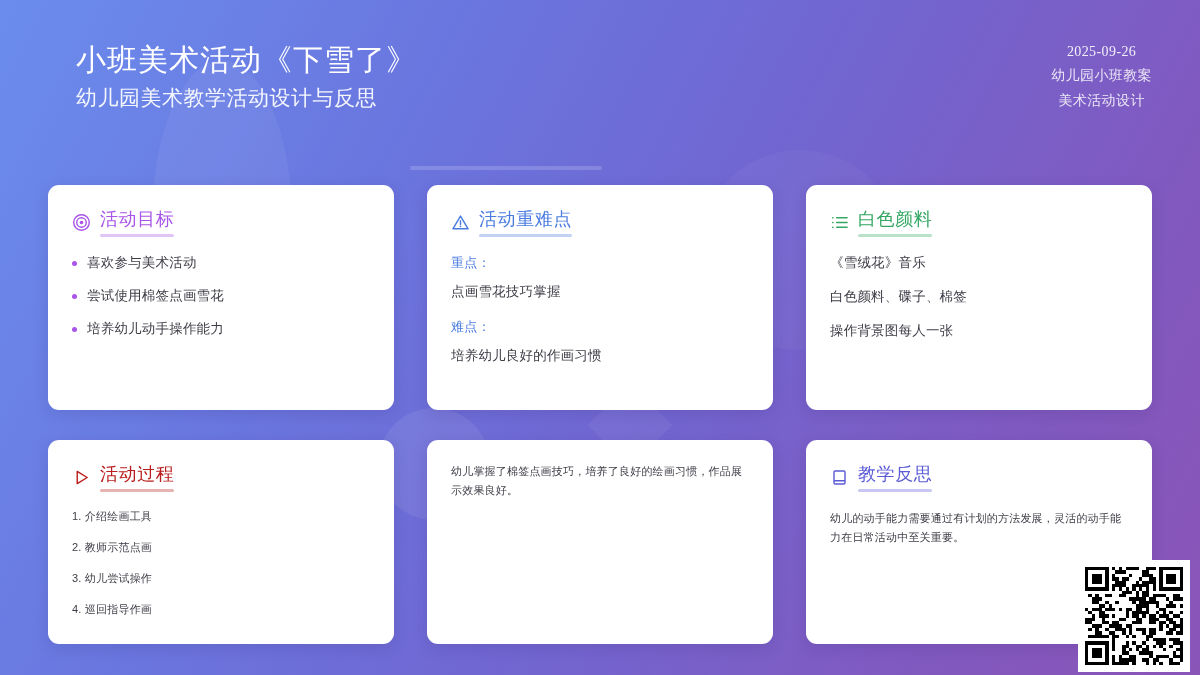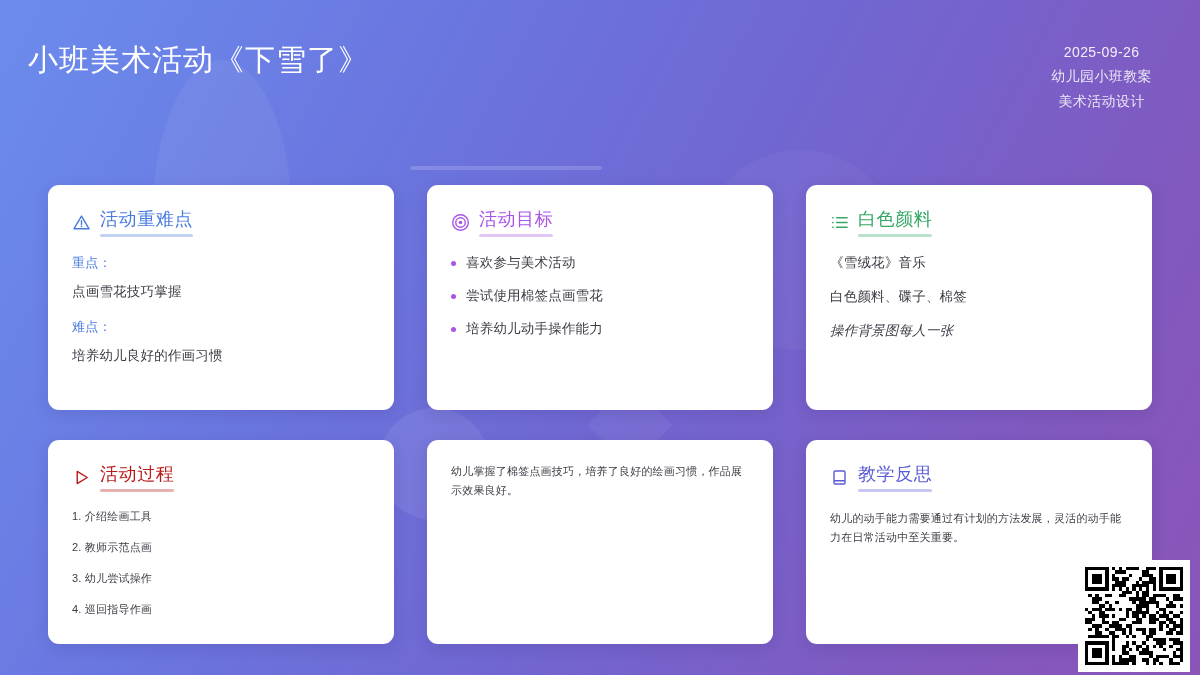--- a/index.html
+++ b/index.html
@@ -39,22 +39,22 @@
   }
   .deco-bar {
     left:410px; top:166px; width:192px; height:4px;
     border-radius:2px;
     background:rgba(255,255,255,.17);
   }
 
   
   .header {
     position:absolute; left:0; top:0; width:1200px; height:160px;
-    padding:40px 48px 0 28px;
-    display:flex; justify-content:space-between; align-items:flex-start;
+    padding:40px 48px 0 76px;
+    display:flex; justify-content:space-between; align-items:flex-start;font-family:Liberation Serif, serif;
   }
   .title-block { color:#fff; }
   .slide-title {
     font-size:30px; font-weight:400; letter-spacing:1px;
     line-height:1.32; color:#ffffff;
   }
   .slide-subtitle {
     margin-top:4px;
     font-size:21px; font-weight:400; letter-spacing:.5px;
     line-height:1.4; color:rgba(255,255,255,.93);
@@ -128,21 +128,21 @@
     font-size:13px; color:#4a7ce0; margin-bottom:11px; letter-spacing:.3px;
   }
   .kv-value {
     font-size:13.5px; color:#3c3c46; margin-bottom:17px; letter-spacing:.2px;
   }
   .kv-value:last-child { margin-bottom:0; }
 
   .plain-lines p {
     font-size:13.5px; color:#3c3c46; margin-bottom:16px; letter-spacing:.2px;
   }
-  .plain-lines p:last-child { margin-bottom:12px;font-style:italic; }
+  .plain-lines p:last-child { margin-bottom:12px; }
 
   ol.steps { list-style:none; counter-reset:st; }
   ol.steps li {
     counter-increment:st;
     font-size:11px; color:#3c3c46; margin-bottom:16px;
     letter-spacing:.2px;
   }
   ol.steps li:last-child { margin-bottom:12px; }
   ol.steps li::before { content:counter(st) ". "; }
 
@@ -164,65 +164,66 @@
 
   <div class="deco deco-circle-1"></div>
   <div class="deco deco-circle-3"></div>
   <div class="deco deco-diamond"></div>
   <div class="deco deco-circle-2"></div>
   <div class="deco deco-bar"></div>
 
   <div class="header">
     <div class="title-block">
       <div class="slide-title">小班美术活动《下雪了》</div>
+      <div class="slide-subtitle">幼儿园美术教学活动设计与反思</div>
     </div>
     <div class="meta-block">
       <div class="meta-date">2025-09-26</div>
       <div>幼儿园小班教案</div>
       <div>美术活动设计</div>
     </div>
   </div>
 
   <div class="grid">
+
+    <div class="card">
+      <div class="card-head">
+        <span class="card-icon t-purple">
+          <svg width="19" height="19" viewBox="0 0 20 20" fill="none" stroke="currentColor" stroke-width="1.5">
+            <circle cx="10" cy="10" r="8.2"></circle>
+              <circle cx="10" cy="10" r="5"></circle>
+              <circle cx="10" cy="10" r="1.9" fill="currentColor" stroke="none"></circle>
+          </svg>
+        </span>
+        <span class="card-title t-purple">活动目标</span>
+      </div>
+      <ul class="bullets">
+        <li>喜欢参与美术活动</li>
+        <li>尝试使用棉签点画雪花</li>
+        <li>培养幼儿动手操作能力</li>
+      </ul>
+    </div>
 
     <div class="card">
       <div class="card-head">
         <span class="card-icon t-blue">
           <svg width="19" height="19" viewBox="0 0 20 20" fill="none" stroke="currentColor" stroke-width="1.5" stroke-linejoin="round">
             <path d="M10 3.2 L18 16.6 H2 Z"></path>
             <path d="M10 8.2 V12" stroke-linecap="round"></path>
             <circle cx="10" cy="14.1" r=".85" fill="currentColor" stroke="none"></circle>
           </svg>
         </span>
         <span class="card-title t-blue">活动重难点</span>
       </div>
       <div>
         <div class="kv-label">重点：</div>
         <div class="kv-value">点画雪花技巧掌握</div>
         <div class="kv-label">难点：</div>
         <div class="kv-value">培养幼儿良好的作画习惯</div>
       </div>
-    </div>
-
-    <div class="card">
-      <div class="card-head">
-        <span class="card-icon t-purple">
-          <svg width="19" height="19" viewBox="0 0 20 20" fill="none" stroke="currentColor" stroke-width="1.5">
-            <circle cx="10" cy="10" r="8.2"></circle>
-              <circle cx="10" cy="10" r="5"></circle>
-              <circle cx="10" cy="10" r="1.9" fill="currentColor" stroke="none"></circle>
-          </svg>
-        </span>
-        <span class="card-title t-purple">活动目标</span>
-      </div>
-      <ul class="bullets">
-        <li>喜欢参与美术活动</li>
-        <li>尝试使用棉签点画雪花</li>
-        <li>培养幼儿动手操作能力</li>
-      </ul>
     </div>
 
     <div class="card">
       <div class="card-head">
         <span class="card-icon t-green">
           <svg width="19" height="19" viewBox="0 0 20 20" fill="none" stroke="currentColor" stroke-width="1.5" stroke-linecap="round">
             <path d="M7 5h11M7 10h11M7 15h11"></path>
             <circle cx="3" cy="5" r=".9" fill="currentColor" stroke="none"></circle>
             <circle cx="3" cy="10" r=".9" fill="currentColor" stroke="none"></circle>
             <circle cx="3" cy="15" r=".9" fill="currentColor" stroke="none"></circle>

